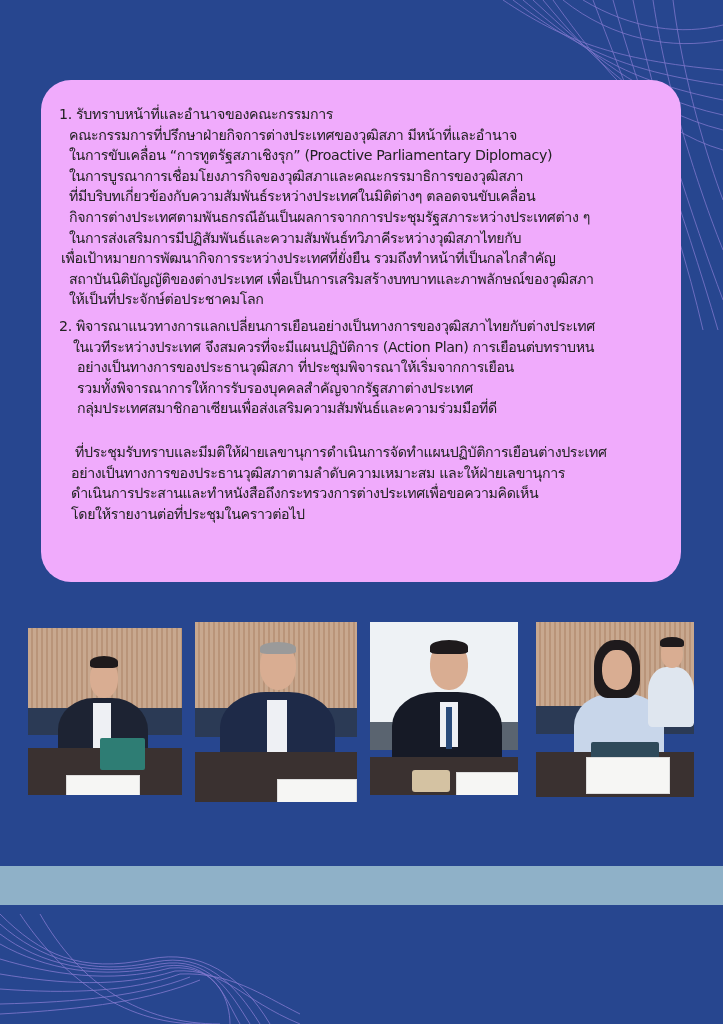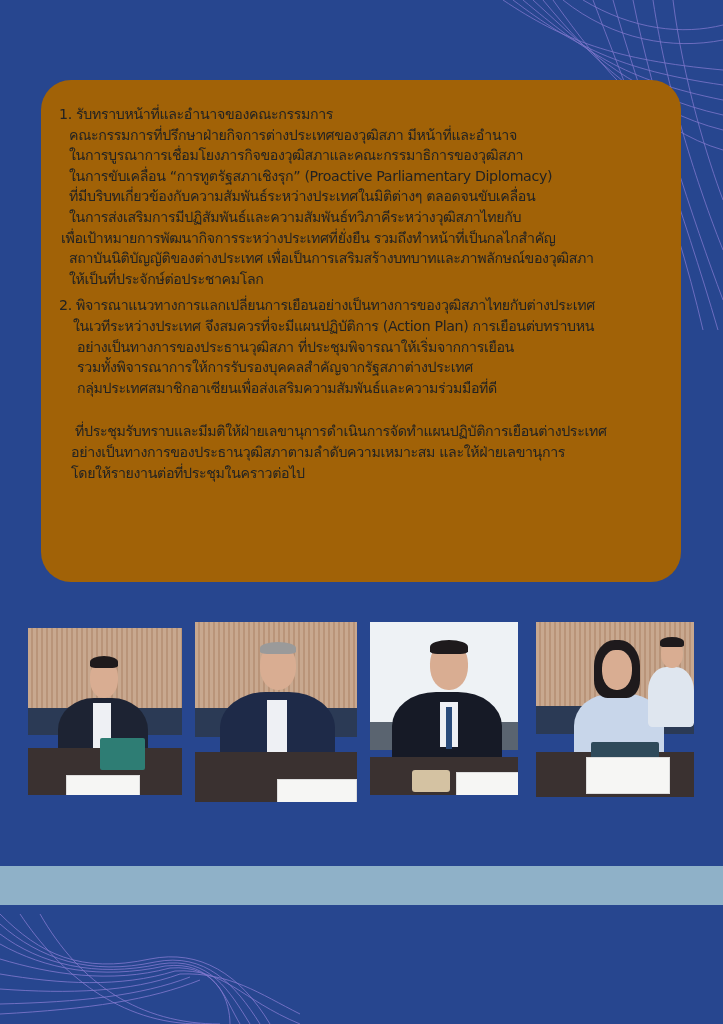--- a/index.html
+++ b/index.html
@@ -7,21 +7,21 @@
     width: 723px; height: 1024px; overflow: hidden; position: relative;
     background: #27468f;
     font-family: "DejaVu Sans", "Liberation Sans", sans-serif;
   }
   .wave { position: absolute; pointer-events: none; }
   .wave-top { right: 0; top: 0; width: 280px; height: 330px; }
   .wave-bottom { left: 0; bottom: 0; width: 300px; height: 110px; }
 
   .card {
     position: absolute; left: 41px; top: 80px; width: 640px; height: 502px;
-    background: #a16207; border-radius: 30px; box-sizing: border-box;
+    background: #f0abfc; border-radius: 30px; box-sizing: border-box;
     padding: 24px 14px 0 18px; color: #222; overflow: hidden;
   }
   .section { margin: 0; }
   .line {
     display: block; font-size: 14.2px; line-height: 20.6px; white-space: nowrap;
     letter-spacing: -0.35px;
   }
   .sec1 .line.indent { padding-left: 10px; }
   .sec2 { margin-top: 6px; }
   .sec2 .line.indent { padding-left: 18px; }
@@ -81,40 +81,42 @@
     <path d="M0 100 C90 95 150 86 200 66"></path>
     <path d="M20 0 C60 60 120 110 200 110"></path>
     <path d="M40 0 C80 70 140 110 220 110"></path>
   </g>
 </svg>
 
 <div class="card">
   <div class="section sec1">
     <span class="line">1. รับทราบหน้าที่และอำนาจของคณะกรรมการ</span>
     <span class="line indent">คณะกรรมการที่ปรึกษาฝ่ายกิจการต่างประเทศของวุฒิสภา มีหน้าที่และอำนาจ</span>
+    <span class="line indent">ในการขับเคลื่อน “การทูตรัฐสภาเชิงรุก” (Proactive Parliamentary Diplomacy)</span>
     <span class="line indent">ในการบูรณาการเชื่อมโยงภารกิจของวุฒิสภาและคณะกรรมาธิการของวุฒิสภา</span>
-    <span class="line indent">ในการขับเคลื่อน “การทูตรัฐสภาเชิงรุก” (Proactive Parliamentary Diplomacy)</span>
     <span class="line indent">ที่มีบริบทเกี่ยวข้องกับความสัมพันธ์ระหว่างประเทศในมิติต่างๆ ตลอดจนขับเคลื่อน</span>
+    <span class="line indent">กิจการต่างประเทศตามพันธกรณีอันเป็นผลการจากการประชุมรัฐสภาระหว่างประเทศต่าง ๆ</span>
     <span class="line indent">ในการส่งเสริมการมีปฏิสัมพันธ์และความสัมพันธ์ทวิภาคีระหว่างวุฒิสภาไทยกับ</span>
     <span class="line" style="padding-left:2px">เพื่อเป้าหมายการพัฒนากิจการระหว่างประเทศที่ยั่งยืน รวมถึงทำหน้าที่เป็นกลไกสำคัญ</span>
     <span class="line indent">สถาบันนิติบัญญัติของต่างประเทศ เพื่อเป็นการเสริมสร้างบทบาทและภาพลักษณ์ของวุฒิสภา</span>
     <span class="line indent">ให้เป็นที่ประจักษ์ต่อประชาคมโลก</span>
   </div>
 
   <div class="section sec2">
     <span class="line">2. พิจารณาแนวทางการแลกเปลี่ยนการเยือนอย่างเป็นทางการของวุฒิสภาไทยกับต่างประเทศ</span>
     <span class="line indent" style="padding-left:14px">ในเวทีระหว่างประเทศ จึงสมควรที่จะมีแผนปฏิบัติการ (Action Plan) การเยือนต่บทราบหน</span>
     <span class="line indent">อย่างเป็นทางการของประธานวุฒิสภา ที่ประชุมพิจารณาให้เริ่มจากการเยือน</span>
     <span class="line indent">รวมทั้งพิจารณาการให้การรับรองบุคคลสำคัญจากรัฐสภาต่างประเทศ</span>
     <span class="line indent">กลุ่มประเทศสมาชิกอาเซียนเพื่อส่งเสริมความสัมพันธ์และความร่วมมือที่ดี</span>
   </div>
 
   <div class="section sec3">
     <span class="line" style="padding-left:16px">ที่ประชุมรับทราบและมีมติให้ฝ่ายเลขานุการดำเนินการจัดทำแผนปฏิบัติการเยือนต่างประเทศ</span>
     <span class="line">อย่างเป็นทางการของประธานวุฒิสภาตามลำดับความเหมาะสม และให้ฝ่ายเลขานุการ</span>
+    <span class="line">ดำเนินการประสานและทำหนังสือถึงกระทรวงการต่างประเทศเพื่อขอความคิดเห็น</span>
     <span class="line">โดยให้รายงานต่อที่ประชุมในคราวต่อไป</span>
   </div>
 </div>
 
 <div class="photo" style="left:28px; top:628px; width:154px; height:167px;">
   <div class="panel-wall"></div>
   <div class="chairs"></div>
   <div class="person-body" style="left:30px; top:70px; width:90px; height:80px;"></div>
   <div class="person-shirt" style="left:65px; top:75px; width:18px; height:55px;"></div>
   <div class="person-head" style="left:62px; top:32px; width:28px; height:38px;"></div>

